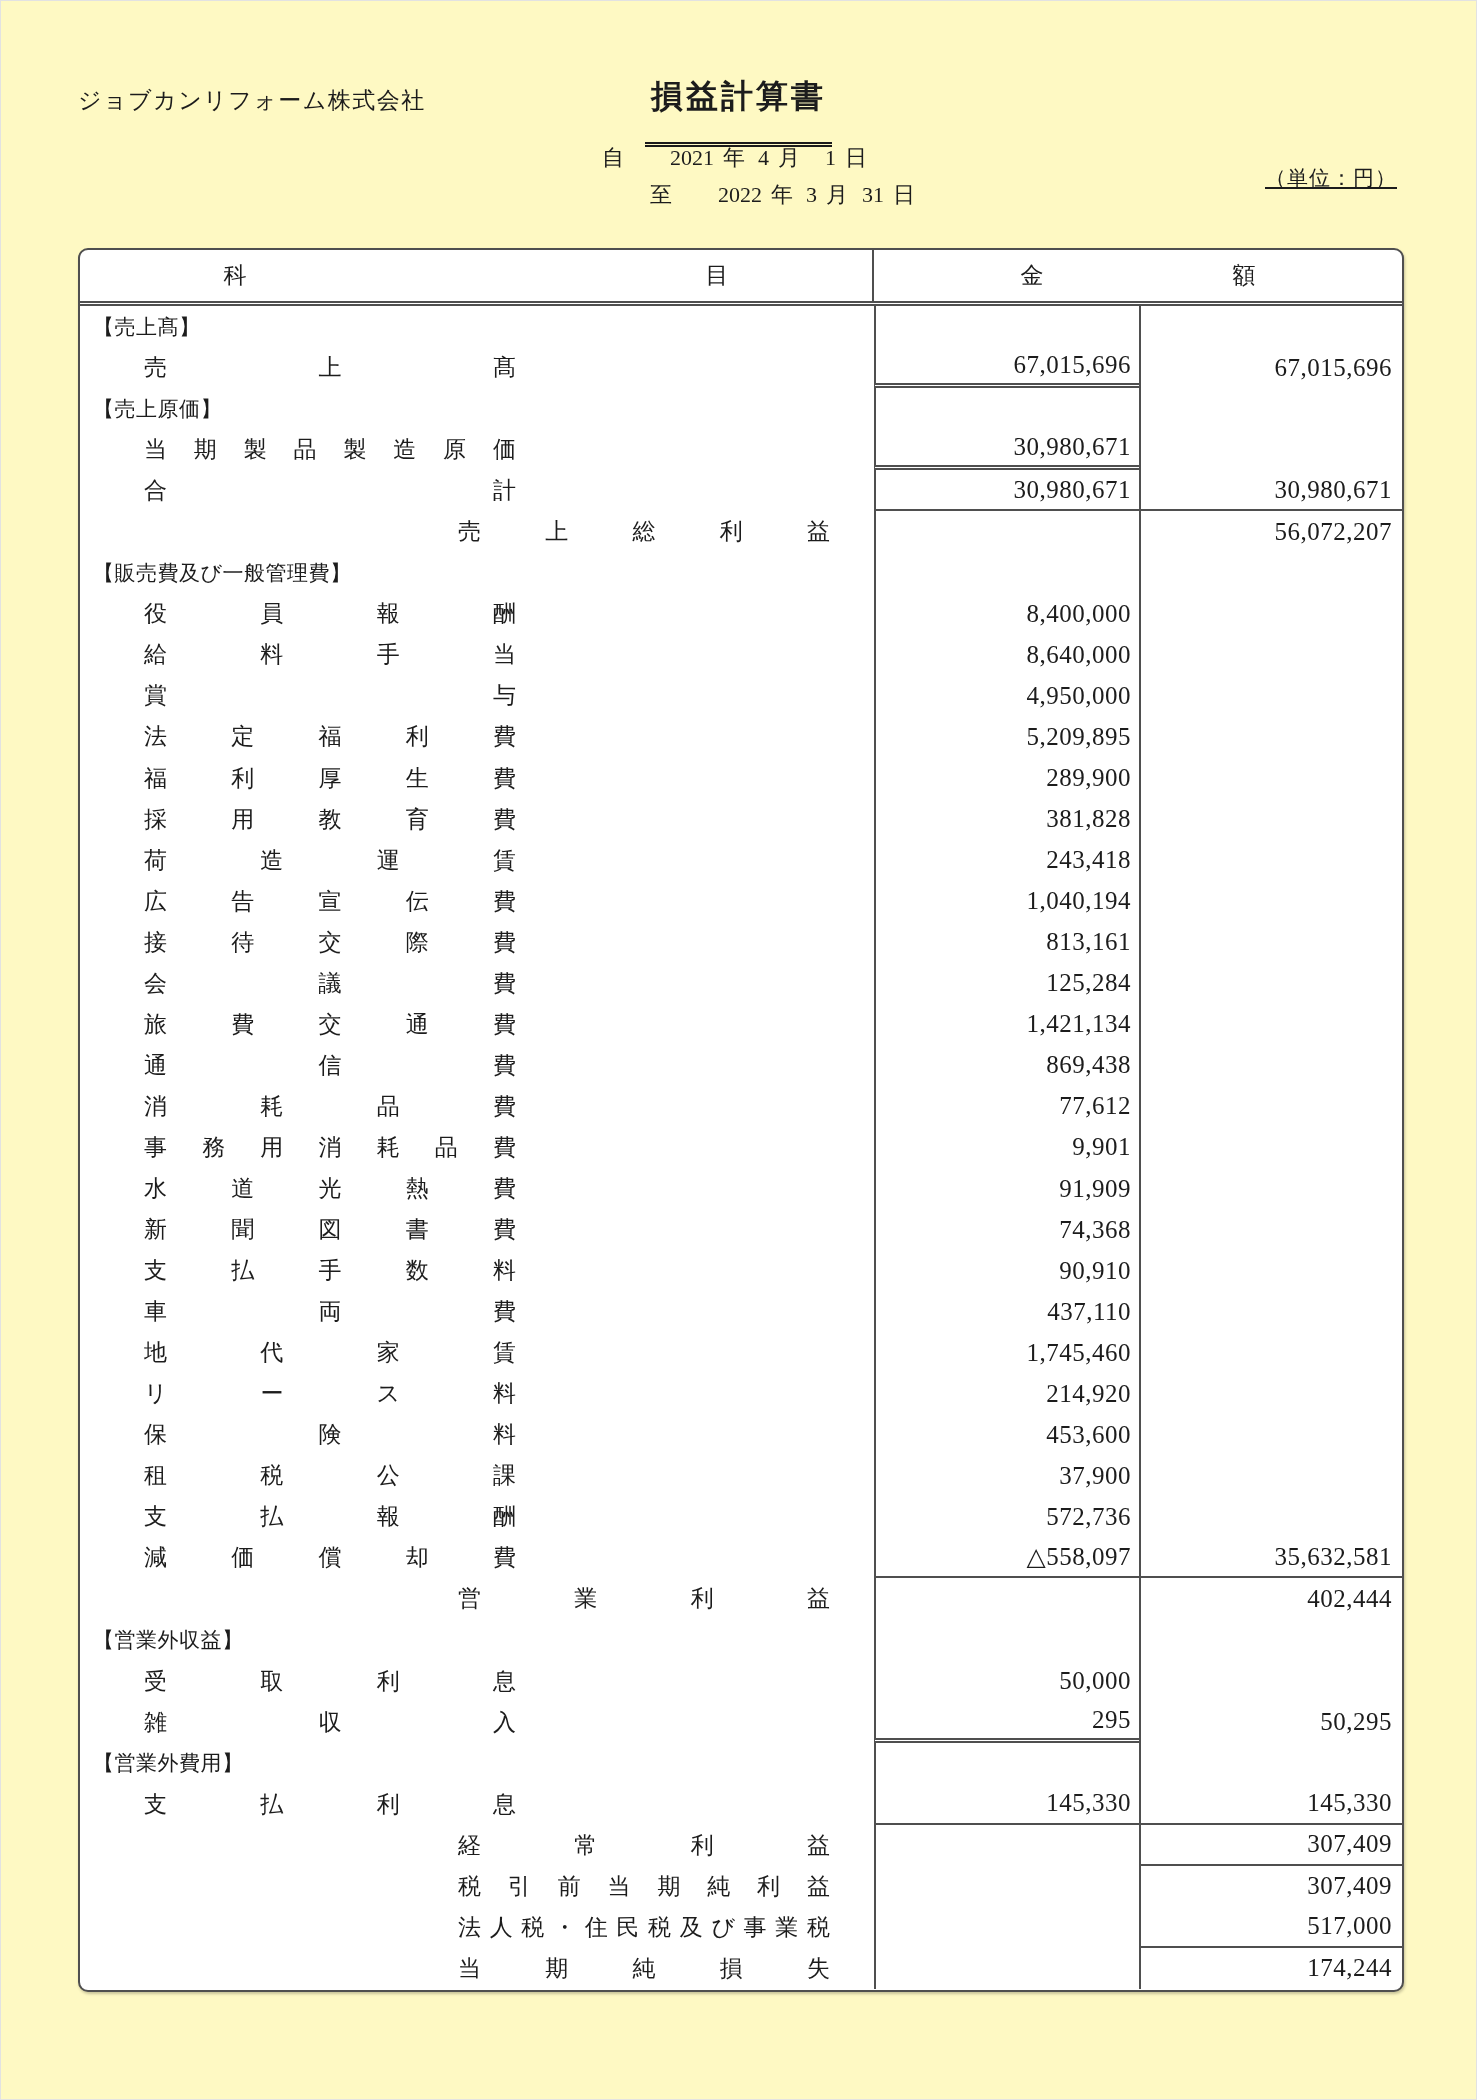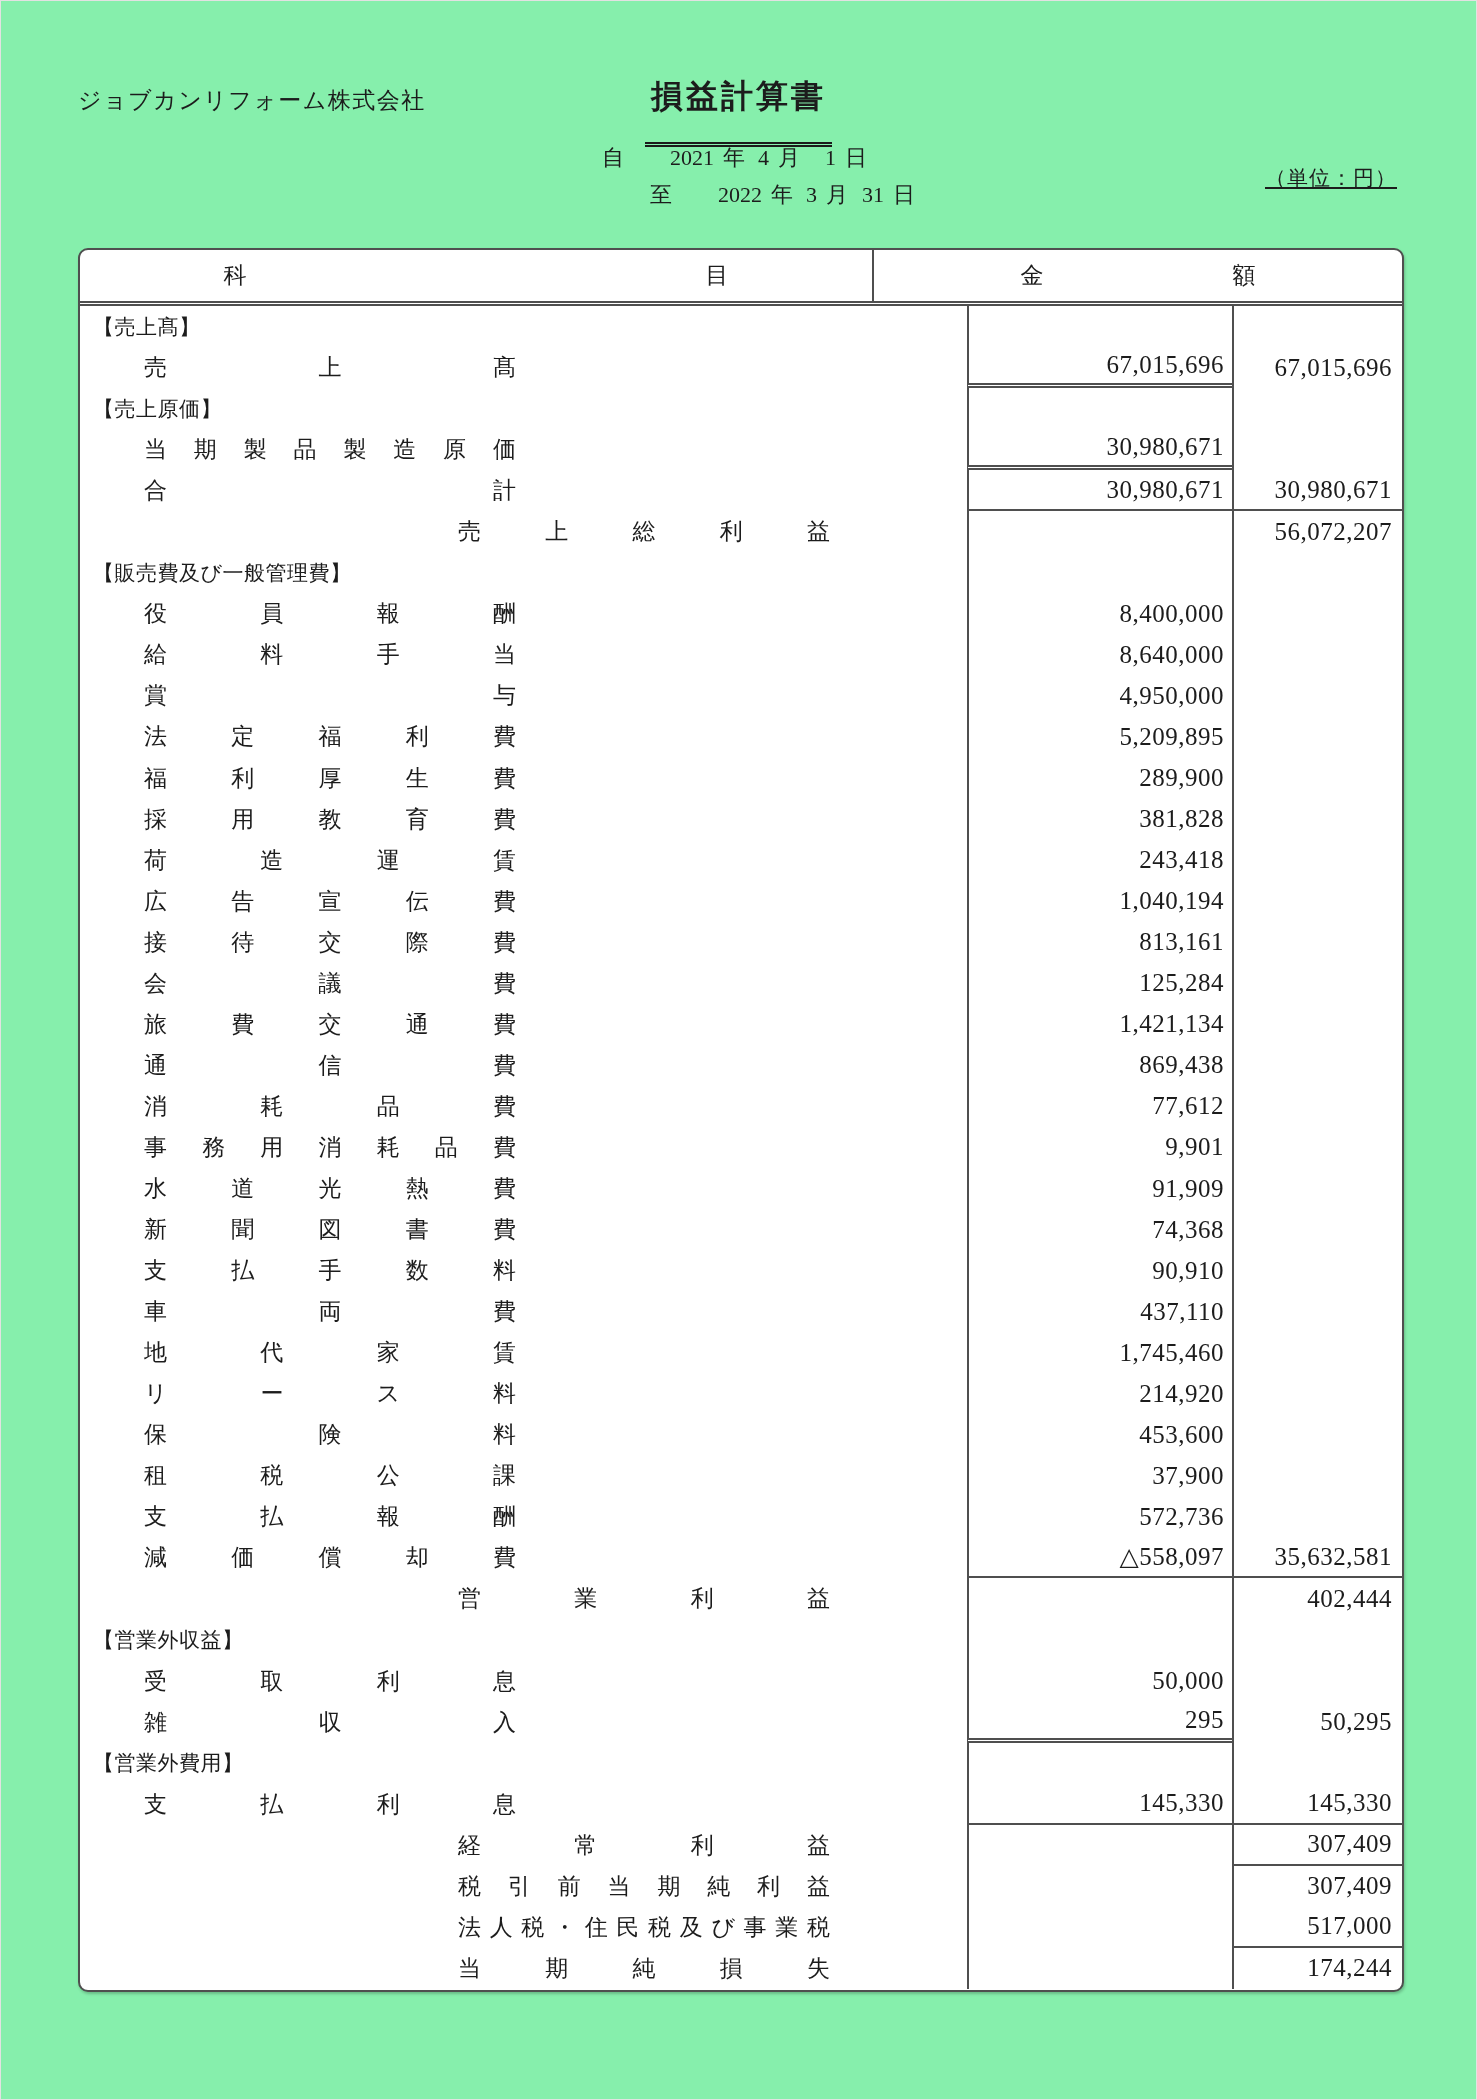--- a/index.html
+++ b/index.html
@@ -1,20 +1,20 @@
 <!DOCTYPE html>
 <html><head>
 <meta charset="utf-8">
 <style>
   html,body{margin:0;padding:0;background:#fff;}
   body{
     width:1477px;height:2100px;position:relative;overflow:hidden;
     font-family:"Liberation Serif","DejaVu Serif",serif;color:#1c1c1c;
   }
-  .screen{position:absolute;inset:0;border:1px solid #e2e2e2;box-sizing:border-box;background:#86efac;}
+  .screen{position:absolute;inset:0;border:1px solid #e2e2e2;box-sizing:border-box;background:#fef9c3;}
 
   
   .company{position:absolute;left:77px;top:84px;font-size:23px;letter-spacing:1.5px;white-space:nowrap;}
   .title-wrap{position:absolute;top:74px;left:0;width:100%;text-align:center;}
   .title{display:inline-block;font-size:32px;font-weight:600;letter-spacing:3px;
          padding:0 6px 23px;border-bottom:5px double #1a1a1a;}
   .period{position:absolute;left:601px;font-size:22px;white-space:nowrap;}
   .period.from{top:142px;} .period.to{top:179px;margin-left:48px;}
   .p-label{display:inline-block;margin-right:46px;}
   .p-unit{margin-left:9px;}
@@ -30,21 +30,21 @@
   }
   .thead{display:flex;height:51px;border-bottom:5px double #4f4f4f;box-sizing:content-box;}
   .th-left{width:794px;border-right:2px solid #4f4f4f;display:flex;align-items:center;box-sizing:border-box;}
   .th-right{flex:1;display:flex;align-items:center;}
   .spread-head{display:flex;justify-content:space-between;margin:0 auto;font-size:23px;}
   .th-left  .spread-head{width:505px;}
   .th-right .spread-head{width:235px;}
 
   .tbody{display:flex;flex-direction:column;height:1683px;}
   .row{flex:1;display:flex;min-height:0;}
-  .c-label{width:887px;display:flex;align-items:center;box-sizing:border-box;}
+  .c-label{width:794px;display:flex;align-items:center;box-sizing:border-box;}
   .c-kin{width:265px;border-left:2px solid #4f4f4f;display:flex;align-items:center;
          justify-content:flex-end;padding-right:8px;box-sizing:border-box;}
   .c-gaku{flex:1;border-left:2px solid #4f4f4f;display:flex;align-items:center;
           justify-content:flex-end;padding-right:10px;box-sizing:border-box;}
   .section-label{padding-left:13px;font-size:21px;letter-spacing:.5px;white-space:nowrap;}
   .spread-label{margin-left:64px;width:372px;display:flex;justify-content:space-between;font-size:23px;}
   .row.profit .spread-label{margin-left:378px;}
   .amount{font-size:25px;letter-spacing:.5px;white-space:nowrap;}
   .lb-s{border-bottom:2px solid #4f4f4f;}
   .lb-d{border-bottom:5px double #4f4f4f;}

